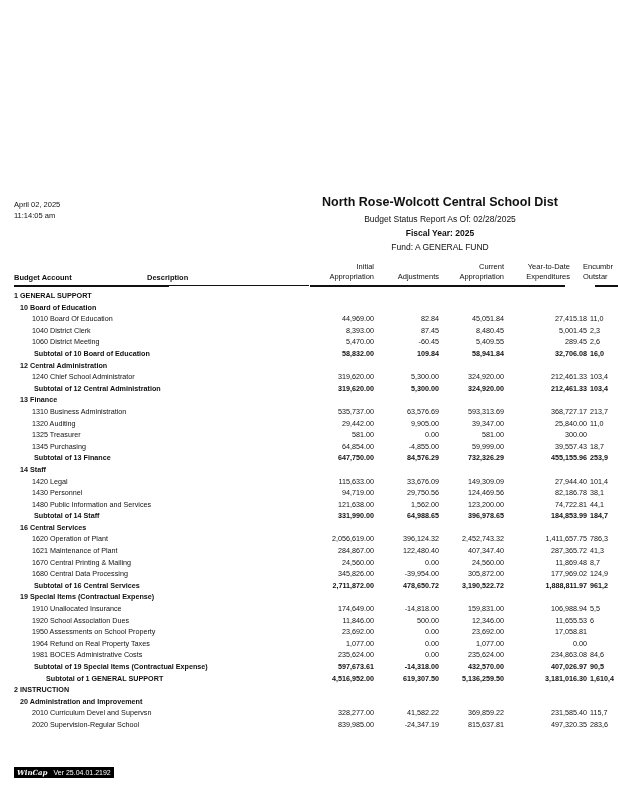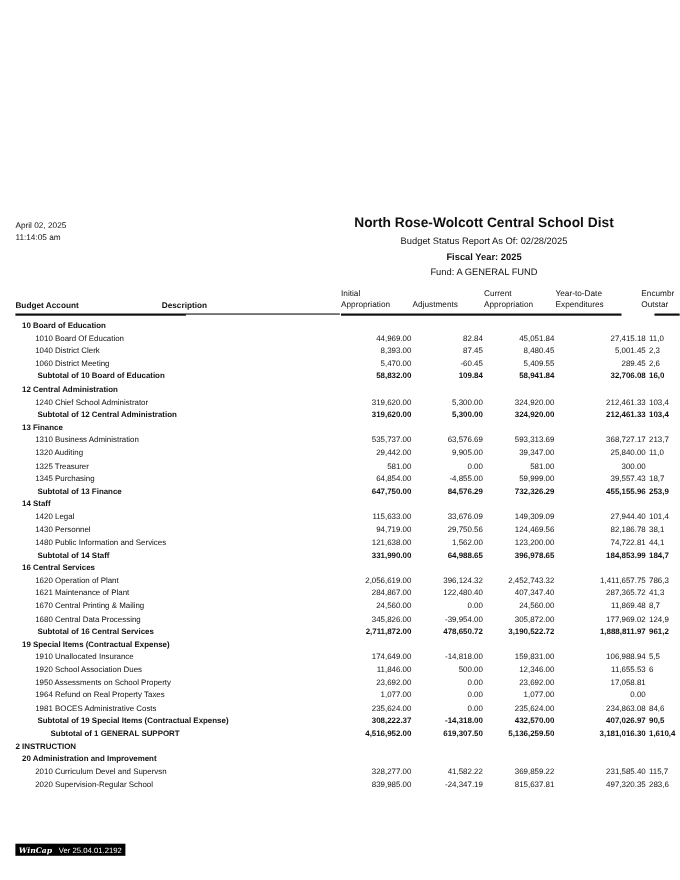--- a/index.html
+++ b/index.html
@@ -8,21 +8,21 @@
   .abs { position:absolute; }
   .date { left:14px; top:199px; font-size:7.5px; line-height:11px; }
   .title { left:0; width:880px; top:195px; text-align:center; font-size:12.5px; font-weight:bold; }
   .sub { left:0; width:880px; text-align:center; font-size:8.5px; }
   .sub1 { top:214px; }
   .sub2 { top:228px; font-weight:bold; }
   .sub3 { top:242px; }
   .hdr { top:262px; font-size:7.5px; line-height:10px; }
   .hdr-acct { left:14px; top:273px; font-size:7.5px; font-weight:bold; }
   .hdr-desc { left:147px; top:273px; font-size:7.5px; font-weight:bold; }
-  .col-h { }
+  .col-h { text-align:right; }
   .rule { top:285px; height:2px; background:#111; }
   .rows { left:0; top:291px; width:618px; font-size:7.2px; }
   .row { position:relative; height:11.6px; white-space:nowrap; }
   .row .lbl { position:absolute; top:0; }
   .row .v { position:absolute; top:0; text-align:right; }
   .lvl0 { left:14px; font-weight:bold; }
   .lvl1 { left:20px; font-weight:bold; }
   .lvl2 { left:32px; }
   .sub-lvl1 { left:22px; font-weight:bold;margin-left:12px; }
   .sub-lvl0 { left:14px; font-weight:bold;margin-left:32px; }
@@ -70,20 +70,23 @@
   <div>Outstar</div>
 </div>
 
 <div class="abs rule" style="left:14px;width:155px;"></div>
 <div class="abs rule" style="left:169px;width:140px;height:1px;"></div>
 <div class="abs rule" style="left:310px;width:255px;"></div>
 <div class="abs rule" style="left:595px;width:23px;"></div>
 
 <div class="abs rows" id="rows">
     <div class="row">
+      <span class="lbl lvl0">1 GENERAL SUPPORT</span>
+    </div>
+    <div class="row">
       <span class="lbl lvl1">10 Board of Education</span>
     </div>
     <div class="row">
       <span class="lbl lvl2">1010 Board Of Education</span>
       <span class="v c1">44,969.00</span>
       <span class="v c2">82.84</span>
       <span class="v c3">45,051.84</span>
       <span class="v c4">27,415.18</span>
       <span class="v c5">11,0</span>
     </div>
@@ -289,21 +292,21 @@
     <div class="row">
       <span class="lbl lvl2">1981 BOCES Administrative Costs</span>
       <span class="v c1">235,624.00</span>
       <span class="v c2">0.00</span>
       <span class="v c3">235,624.00</span>
       <span class="v c4">234,863.08</span>
       <span class="v c5">84,6</span>
     </div>
     <div class="row bold">
       <span class="lbl sub-lvl1">Subtotal of  19 Special Items (Contractual Expense)</span>
-      <span class="v c1">308,222.37</span>
+      <span class="v c1">597,673.61</span>
       <span class="v c2">-14,318.00</span>
       <span class="v c3">432,570.00</span>
       <span class="v c4">407,026.97</span>
       <span class="v c5">90,5</span>
     </div>
     <div class="row bold">
       <span class="lbl sub-lvl0">Subtotal of  1 GENERAL SUPPORT</span>
       <span class="v c1">4,516,952.00</span>
       <span class="v c2">619,307.50</span>
       <span class="v c3">5,136,259.50</span>

